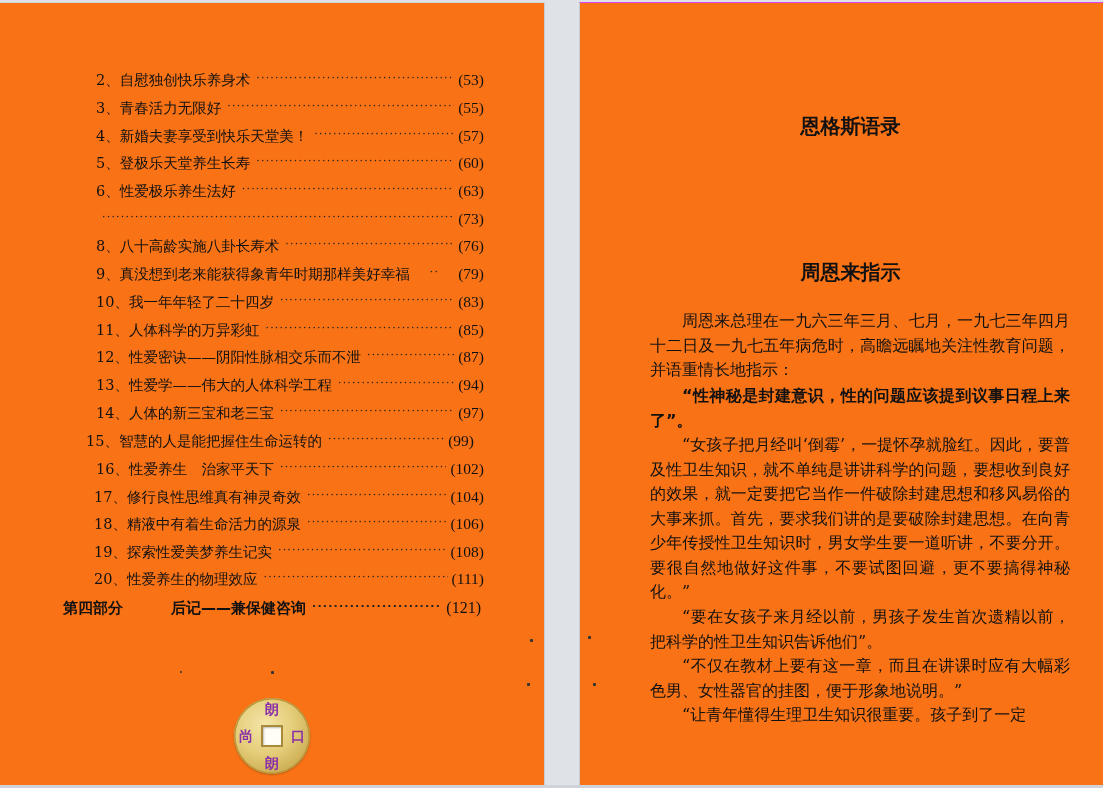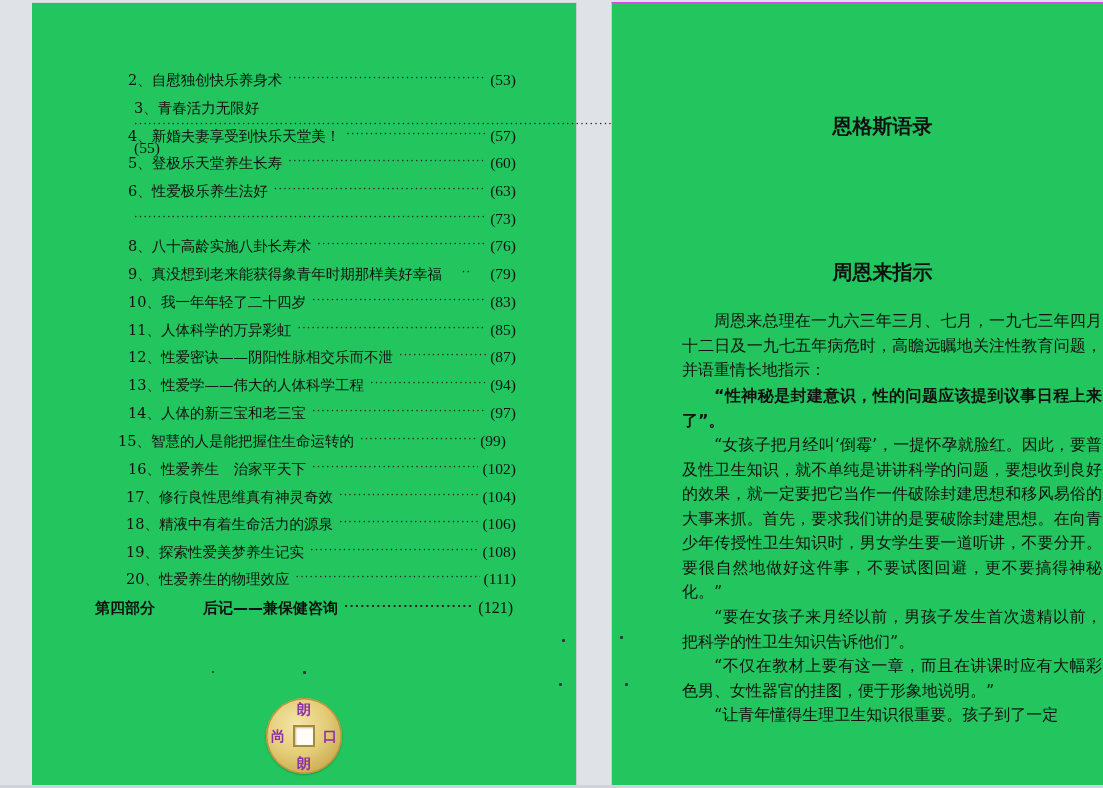--- a/index.html
+++ b/index.html
@@ -10,23 +10,22 @@
       width: 1103px;
       height: 788px;
       background: #dfe2e7;
       position: relative;
       overflow: hidden;
       font-family: "DejaVu Serif", "Liberation Serif", serif;
       color: #111;
     }
     .page {
       position: absolute;
-      background: #22c55e;
+      background: #f97316;
       top: 2px;
-      margin-left: 32px;
     }
     #page-left {
       left: 0;
       width: 544px;
       height: 782px;
       border-right: 1px solid #c9ccd2;
       border-top: 1px solid #d3d6db;
     }
     #page-right {
       left: 579px;
@@ -167,21 +166,21 @@
 </head>
 <body>
 
 <div class="page" id="page-left">
   <div class="toc">
     <div class="toc-row" style="left:96px; top:67px; width:388px;">
       <span class="title">2、自慰独创快乐养身术</span>
       <span class="dots"></span>
       <span class="page-num">(53)</span>
     </div>
-    <div class="toc-row" style="left:96px; top:95px; width:388px;flex-direction:column;">
+    <div class="toc-row" style="left:96px; top:95px; width:388px;">
       <span class="title">3、青春活力无限好</span>
       <span class="dots"></span>
       <span class="page-num">(55)</span>
     </div>
     <div class="toc-row" style="left:96px; top:123px; width:388px;">
       <span class="title">4、新婚夫妻享受到快乐天堂美！</span>
       <span class="dots"></span>
       <span class="page-num">(57)</span>
     </div>
     <div class="toc-row" style="left:96px; top:150px; width:388px;">

